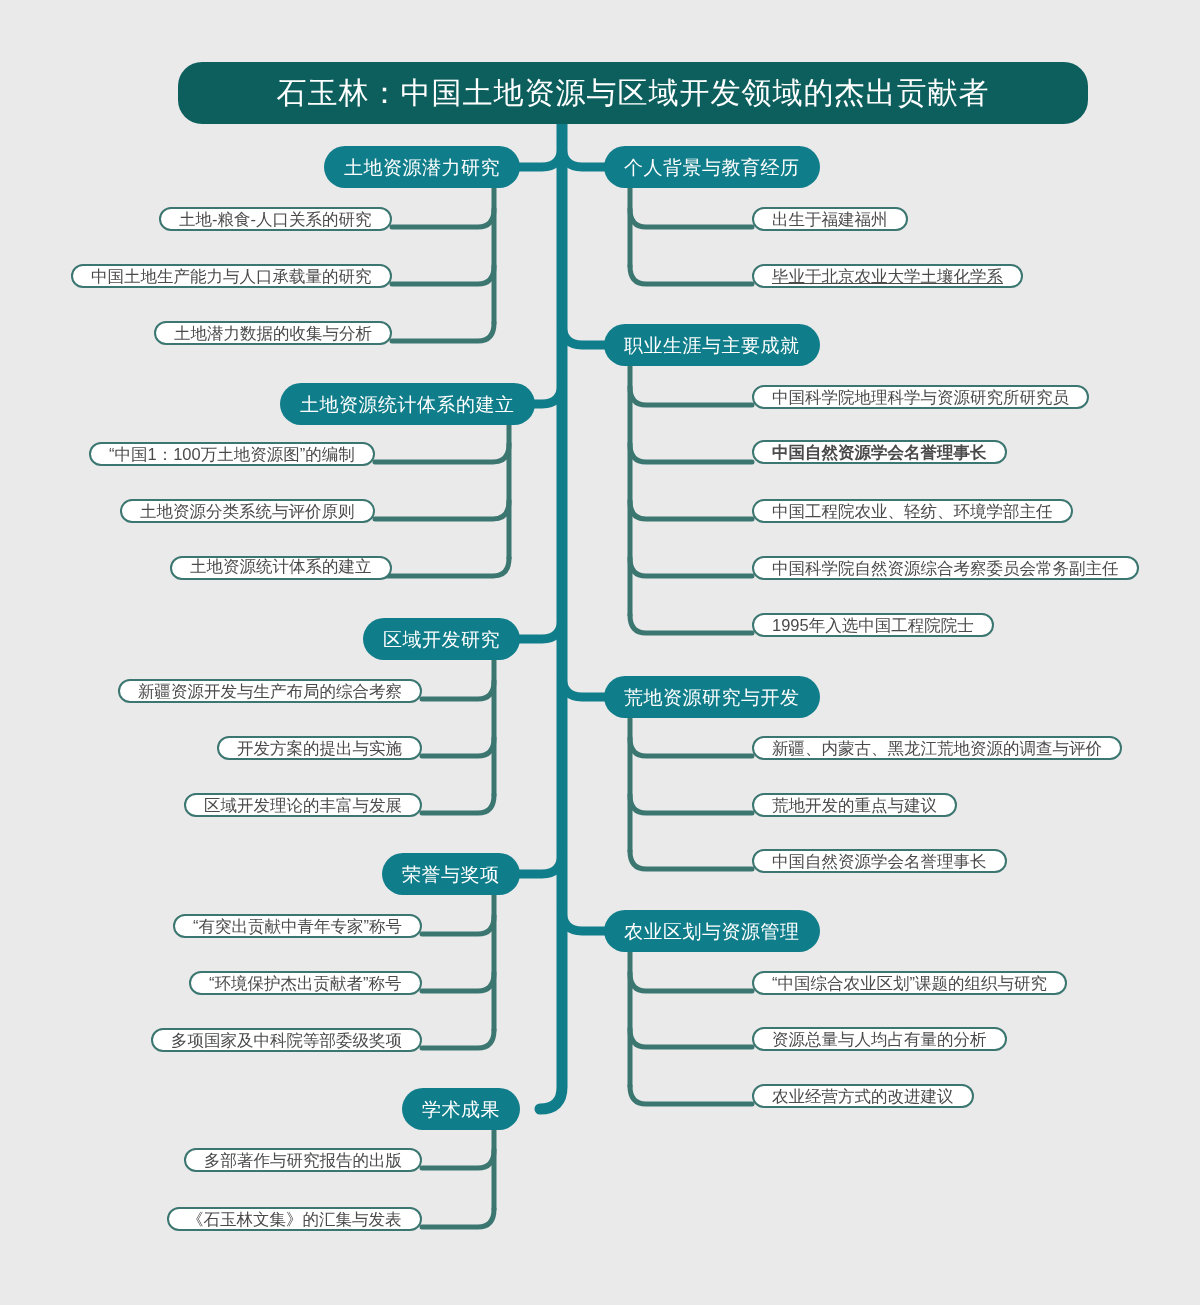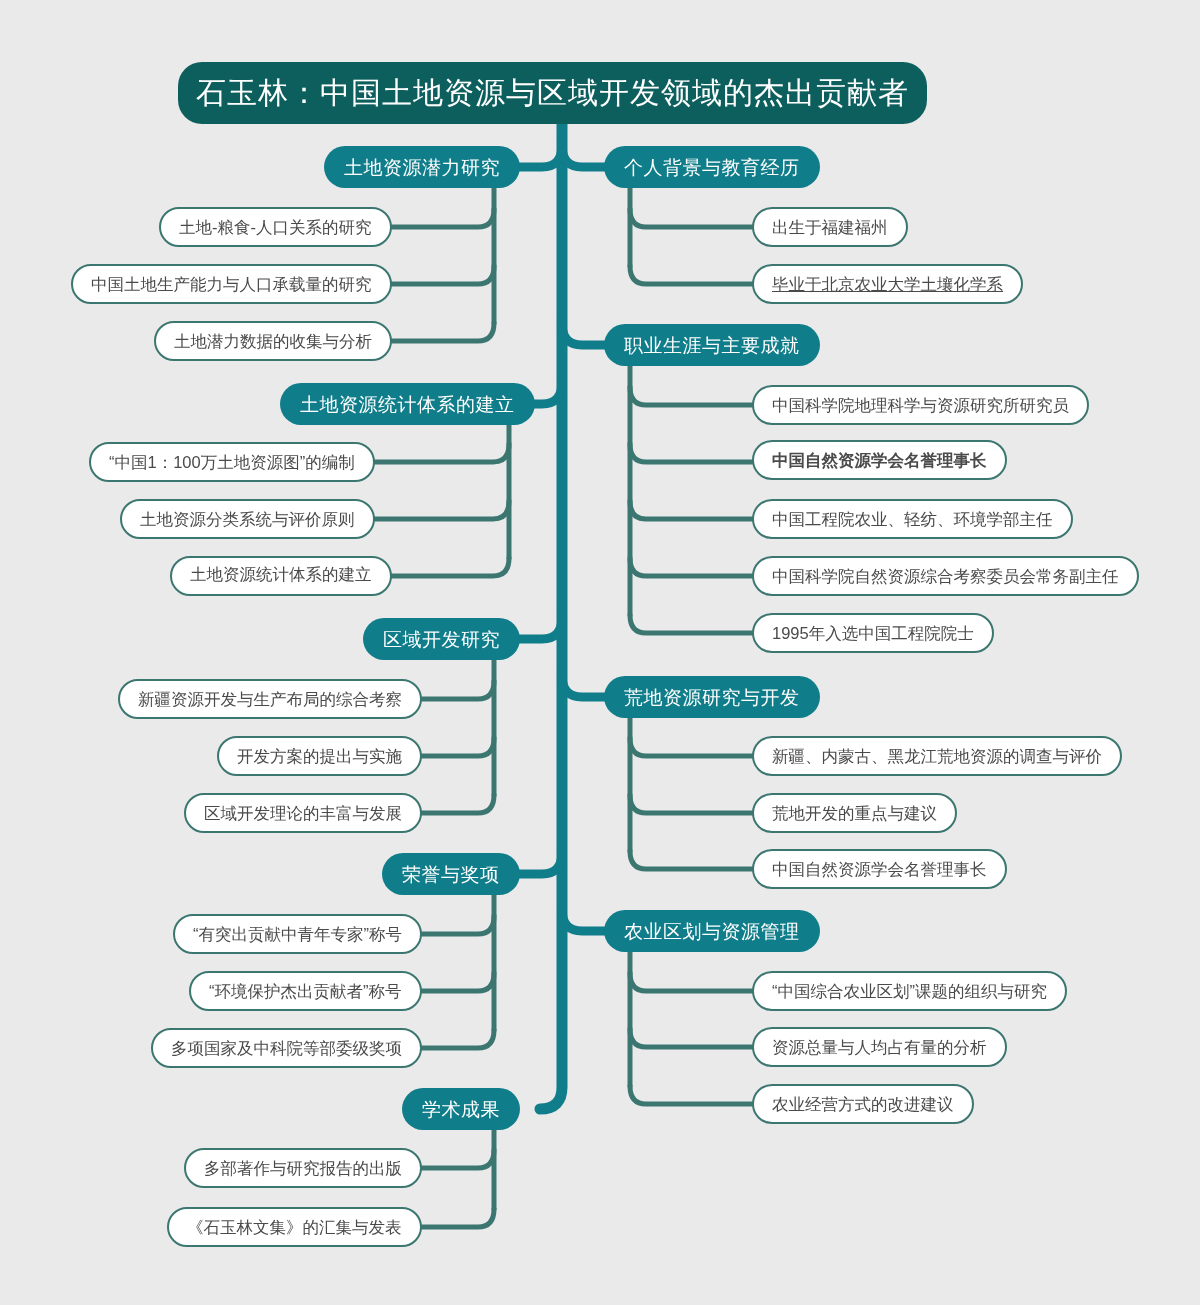--- a/index.html
+++ b/index.html
@@ -54,21 +54,21 @@
     padding: 16px 20px;
     height: 42px;
   }
   .leaf-node {
     background: #ffffff;
     color: #4a4a4a;
     border: 2px solid #3b7670;
     border-radius: 22px;
     font-size: 16.5px;
     padding: 0 18px;
-    height: 40px;
+    height: 24px;
   }
 </style>
 </head>
 <body>
 
 <div id="canvas">
   <svg id="links" viewBox="0 0 1200 1305">
       <path d="M 562 124 L 562 1087 Q 562 1109 540 1109" fill="none" stroke="#0f7d8a" stroke-width="11" stroke-linecap="round" stroke-linejoin="round"></path>
       <path d="M 562 145 Q 562 167 542 167 L 520 167" fill="none" stroke="#0f7d8a" stroke-width="9" stroke-linecap="round" stroke-linejoin="round"></path>
       <path d="M 562 145 Q 562 167 582 167 L 604 167" fill="none" stroke="#0f7d8a" stroke-width="9" stroke-linecap="round" stroke-linejoin="round"></path>
@@ -109,21 +109,21 @@
       <path d="M 494 1030 Q 494 1048 478 1048 L 422 1048" fill="none" stroke="#3b7670" stroke-width="5" stroke-linecap="round" stroke-linejoin="round"></path>
       <path d="M 630 952 L 630 1086" fill="none" stroke="#3b7670" stroke-width="5" stroke-linecap="round" stroke-linejoin="round"></path>
       <path d="M 630 973 Q 630 991 646 991 L 752 991" fill="none" stroke="#3b7670" stroke-width="5" stroke-linecap="round" stroke-linejoin="round"></path>
       <path d="M 630 1029 Q 630 1047 646 1047 L 752 1047" fill="none" stroke="#3b7670" stroke-width="5" stroke-linecap="round" stroke-linejoin="round"></path>
       <path d="M 630 1086 Q 630 1104 646 1104 L 752 1104" fill="none" stroke="#3b7670" stroke-width="5" stroke-linecap="round" stroke-linejoin="round"></path>
       <path d="M 494 1130 L 494 1209" fill="none" stroke="#3b7670" stroke-width="5" stroke-linecap="round" stroke-linejoin="round"></path>
       <path d="M 494 1150 Q 494 1168 478 1168 L 422 1168" fill="none" stroke="#3b7670" stroke-width="5" stroke-linecap="round" stroke-linejoin="round"></path>
       <path d="M 494 1209 Q 494 1227 478 1227 L 422 1227" fill="none" stroke="#3b7670" stroke-width="5" stroke-linecap="round" stroke-linejoin="round"></path>
     </svg>
   <div id="nodes">
-      <div class="node title-node" style="width: 749px; left: 178px; top: 62px;">石玉林：中国土地资源与区域开发领域的杰出贡献者</div>
+      <div class="node title-node" style="width: 910px; left: 178px; top: 62px;">石玉林：中国土地资源与区域开发领域的杰出贡献者</div>
       <div class="node branch-node" style="top: 146px; left: 324px;">土地资源潜力研究</div>
       <div class="node leaf-node" style="top: 207px; left: 159px;">土地-粮食-人口关系的研究</div>
       <div class="node leaf-node" style="top: 264px; left: 71px;">中国土地生产能力与人口承载量的研究</div>
       <div class="node leaf-node" style="top: 321px; left: 154px;">土地潜力数据的收集与分析</div>
       <div class="node branch-node" style="top: 146px; left: 604px;">个人背景与教育经历</div>
       <div class="node leaf-node" style="top: 207px; left: 752px; text-align: right;">出生于福建福州</div>
       <div class="node leaf-node" style="top: 264px; left: 752px; text-decoration: underline;">毕业于北京农业大学土壤化学系</div>
       <div class="node branch-node" style="top: 324px; left: 604px;">职业生涯与主要成就</div>
       <div class="node leaf-node" style="top: 385px; left: 752px;">中国科学院地理科学与资源研究所研究员</div>
       <div class="node leaf-node" style="top: 440px; left: 752px; font-weight: bold;">中国自然资源学会名誉理事长</div>

